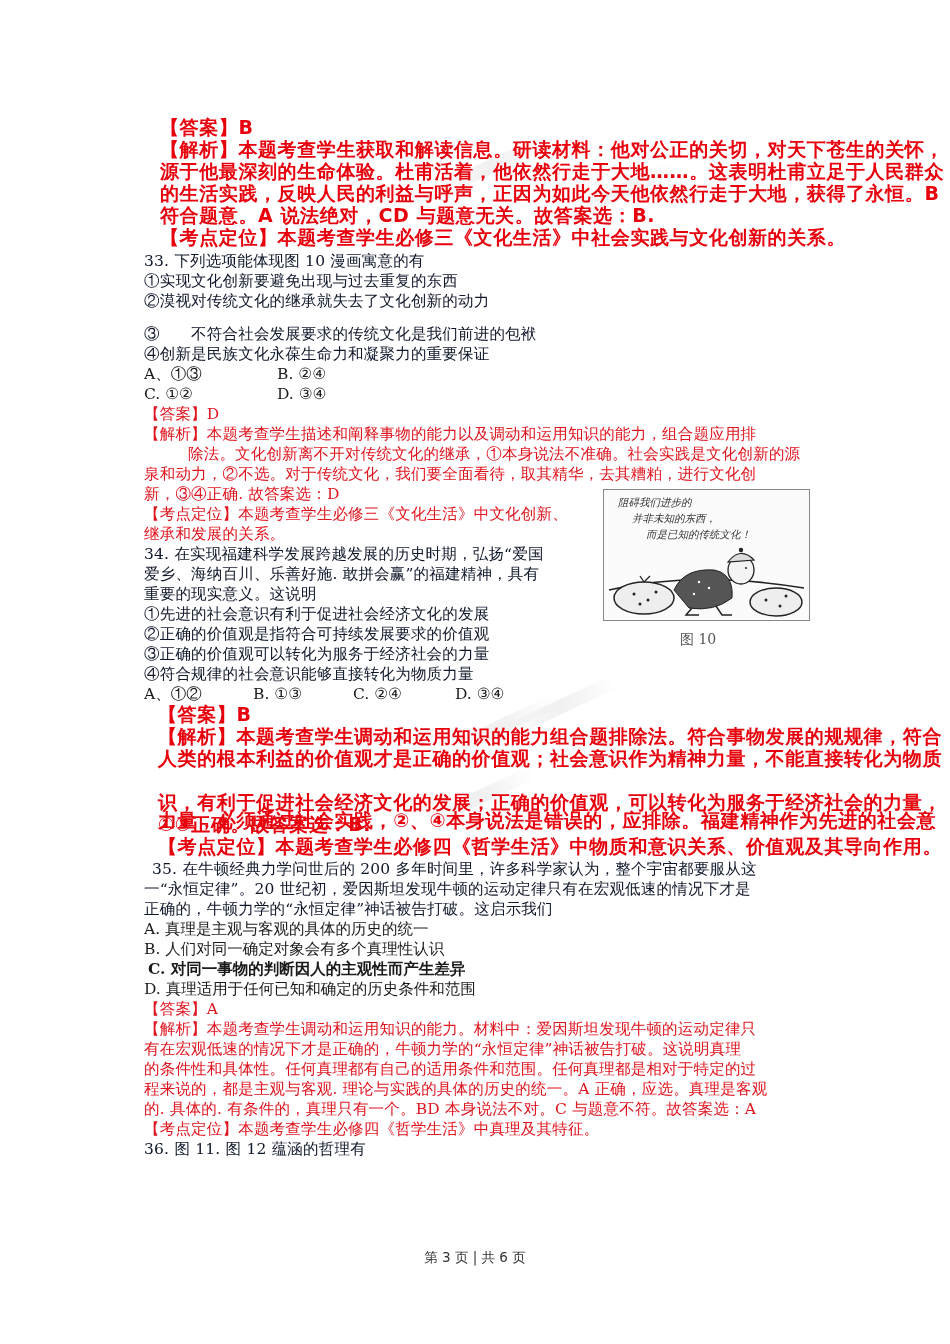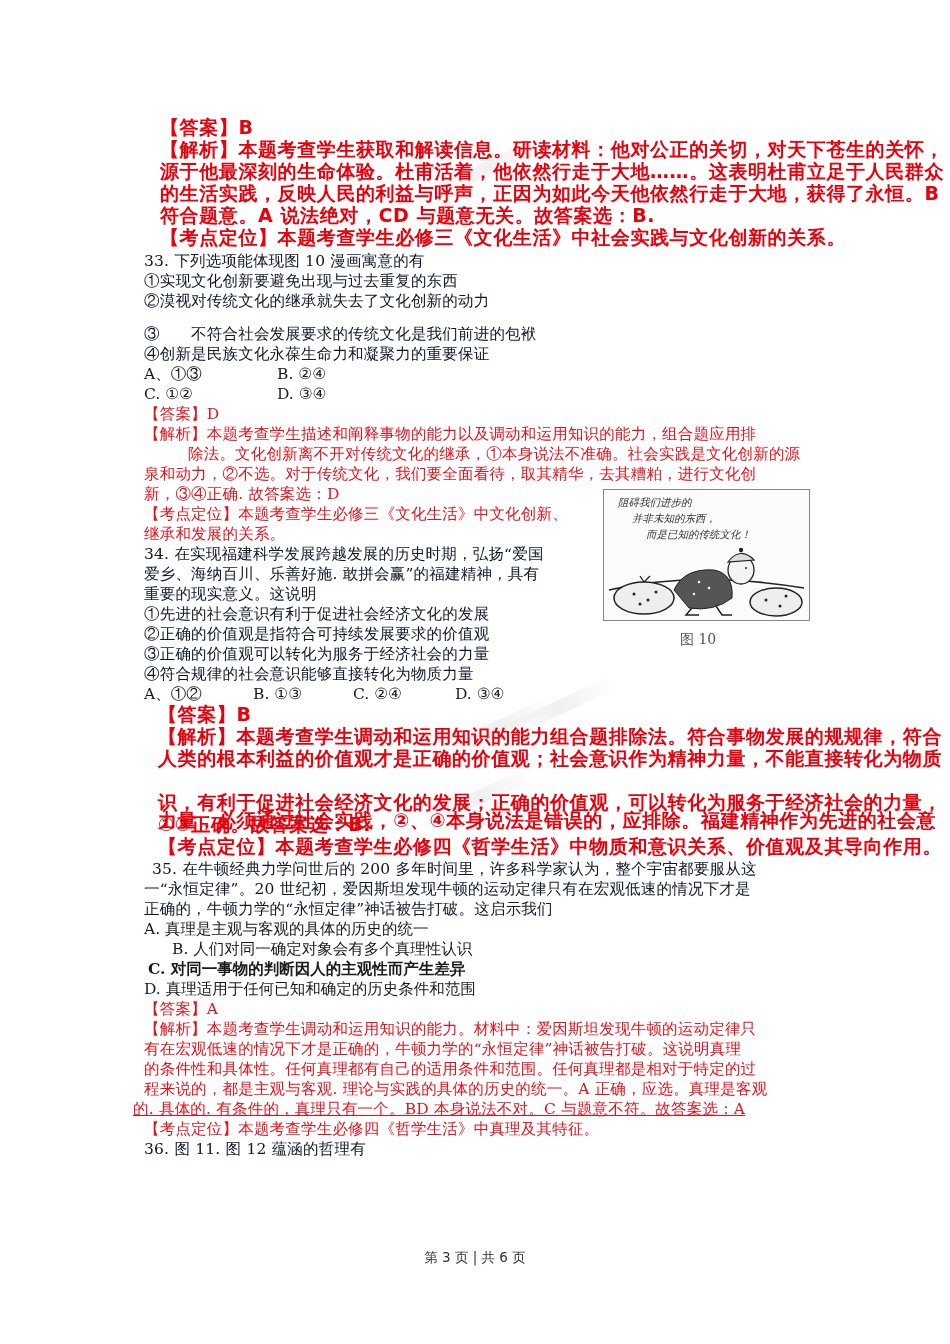--- a/index.html
+++ b/index.html
@@ -178,28 +178,28 @@
   <div class="line red-bold" style="left:158px;top:748px;">人类的根本利益的价值观才是正确的价值观；社会意识作为精神力量，不能直接转化为物质</div>
   <div class="line red-bold" style="left:158px;top:770px;margin-top:40px;">力量，必须通过社会实践，②、④本身说法是错误的，应排除。福建精神作为先进的社会意</div>
   <div class="line red-bold" style="left:158px;top:792px;">识，有利于促进社会经济文化的发展；正确的价值观，可以转化为服务于经济社会的力量，</div>
   <div class="line red-bold" style="left:158px;top:814px;">①③正确。故答案选：B.</div>
   <div class="line red-bold" style="left:158px;top:836px;">【考点定位】本题考查学生必修四《哲学生活》中物质和意识关系、价值观及其导向作用。</div>
 
   <div class="line" style="left:144px;top:859px;margin-left:8px;">35. 在牛顿经典力学问世后的 200 多年时间里，许多科学家认为，整个宇宙都要服从这</div>
   <div class="line" style="left:144px;top:879px;">一“永恒定律”。20 世纪初，爱因斯坦发现牛顿的运动定律只有在宏观低速的情况下才是</div>
   <div class="line" style="left:144px;top:899px;">正确的，牛顿力学的“永恒定律”神话被告打破。这启示我们</div>
   <div class="opt" style="left:144px;top:919px;">A. 真理是主观与客观的具体的历史的统一</div>
-  <div class="opt" style="left:144px;top:939px;margin-left:28px;">B. 人们对同一确定对象会有多个真理性认识</div>
+  <div class="opt" style="left:144px;top:939px;">B. 人们对同一确定对象会有多个真理性认识</div>
   <div class="opt" style="left:148px;top:959px;font-weight:bold;">C. 对同一事物的判断因人的主观性而产生差异</div>
   <div class="opt" style="left:144px;top:979px;">D. 真理适用于任何已知和确定的历史条件和范围</div>
 
   <div class="line red-serif" style="left:144px;top:999px;">【答案】A</div>
   <div class="line red-serif" style="left:144px;top:1019px;">【解析】本题考查学生调动和运用知识的能力。材料中：爱因斯坦发现牛顿的运动定律只</div>
   <div class="line red-serif" style="left:144px;top:1039px;">有在宏观低速的情况下才是正确的，牛顿力学的“永恒定律”神话被告打破。这说明真理</div>
   <div class="line red-serif" style="left:144px;top:1059px;">的条件性和具体性。任何真理都有自己的适用条件和范围。任何真理都是相对于特定的过</div>
   <div class="line red-serif" style="left:144px;top:1079px;">程来说的，都是主观与客观. 理论与实践的具体的历史的统一。A 正确，应选。真理是客观</div>
-  <div class="line red-serif" style="left:133px;top:1099px;text-decoration:underline;">的. 具体的. 有条件的，真理只有一个。BD 本身说法不对。C 与题意不符。故答案选：A</div>
+  <div class="line red-serif" style="left:144px;top:1099px;">的. 具体的. 有条件的，真理只有一个。BD 本身说法不对。C 与题意不符。故答案选：A</div>
   <div class="line red-serif" style="left:144px;top:1119px;">【考点定位】本题考查学生必修四《哲学生活》中真理及其特征。</div>
 
   <div class="line" style="left:144px;top:1139px;">36. 图 11. 图 12 蕴涵的哲理有</div>
 
   <div class="footer">第 3 页 | 共 6 页</div>
 </div>
 
 </body></html>

